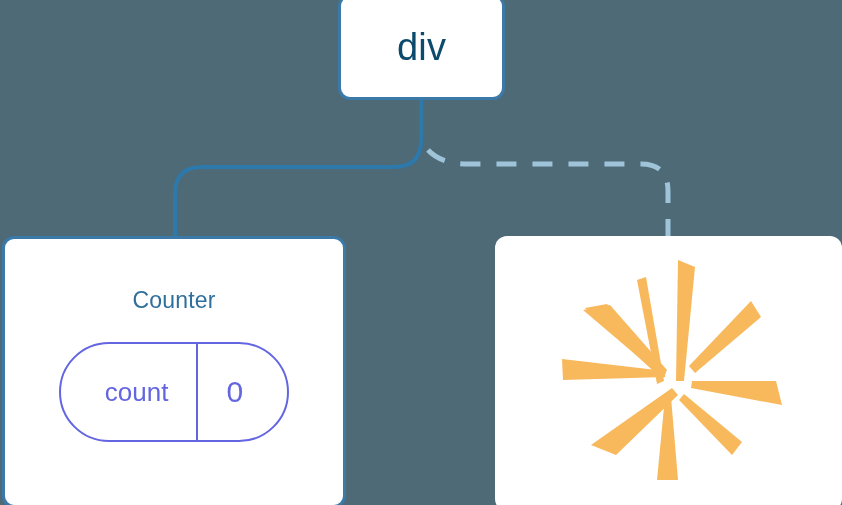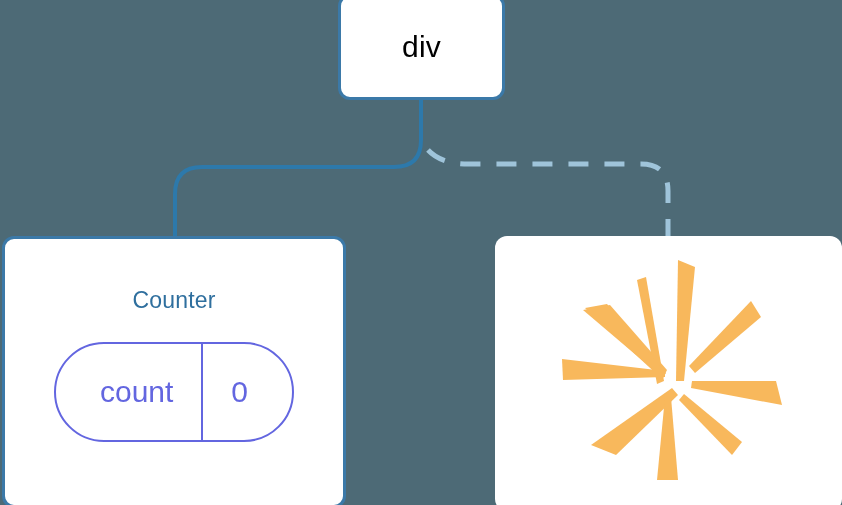--- a/index.html
+++ b/index.html
@@ -50,22 +50,22 @@
   #node-div {
     left: 338px;
     top: -6px;
     width: 167px;
     height: 106px;
     display: flex;
     align-items: center;
     justify-content: center;
   }
   .node-title {
-    color: #000000;
-    font-size: 30px;
+    color: #0c4a6e;
+    font-size: 38px;
     font-weight: 400;
     letter-spacing: 0.2px;
     line-height: 1;
   }
 
   #node-counter {
     left: 2px;
     top: 236px;
     width: 344px;
     height: 272px;
@@ -91,21 +91,21 @@
     box-sizing: border-box;
     background: #ffffff;
     overflow: hidden;
   }
   .pill-key {
     display: flex;
     align-items: center;
     justify-content: center;
     padding: 0 28px 0 44px;
     color: #6366e0;
-    font-size: 30px;
+    font-size: 26px;
   }
   .pill-divider {
     width: 2px;
     background: #6366e0;
     flex: 0 0 2px;
   }
   .pill-value {
     display: flex;
     align-items: center;
     justify-content: center;

